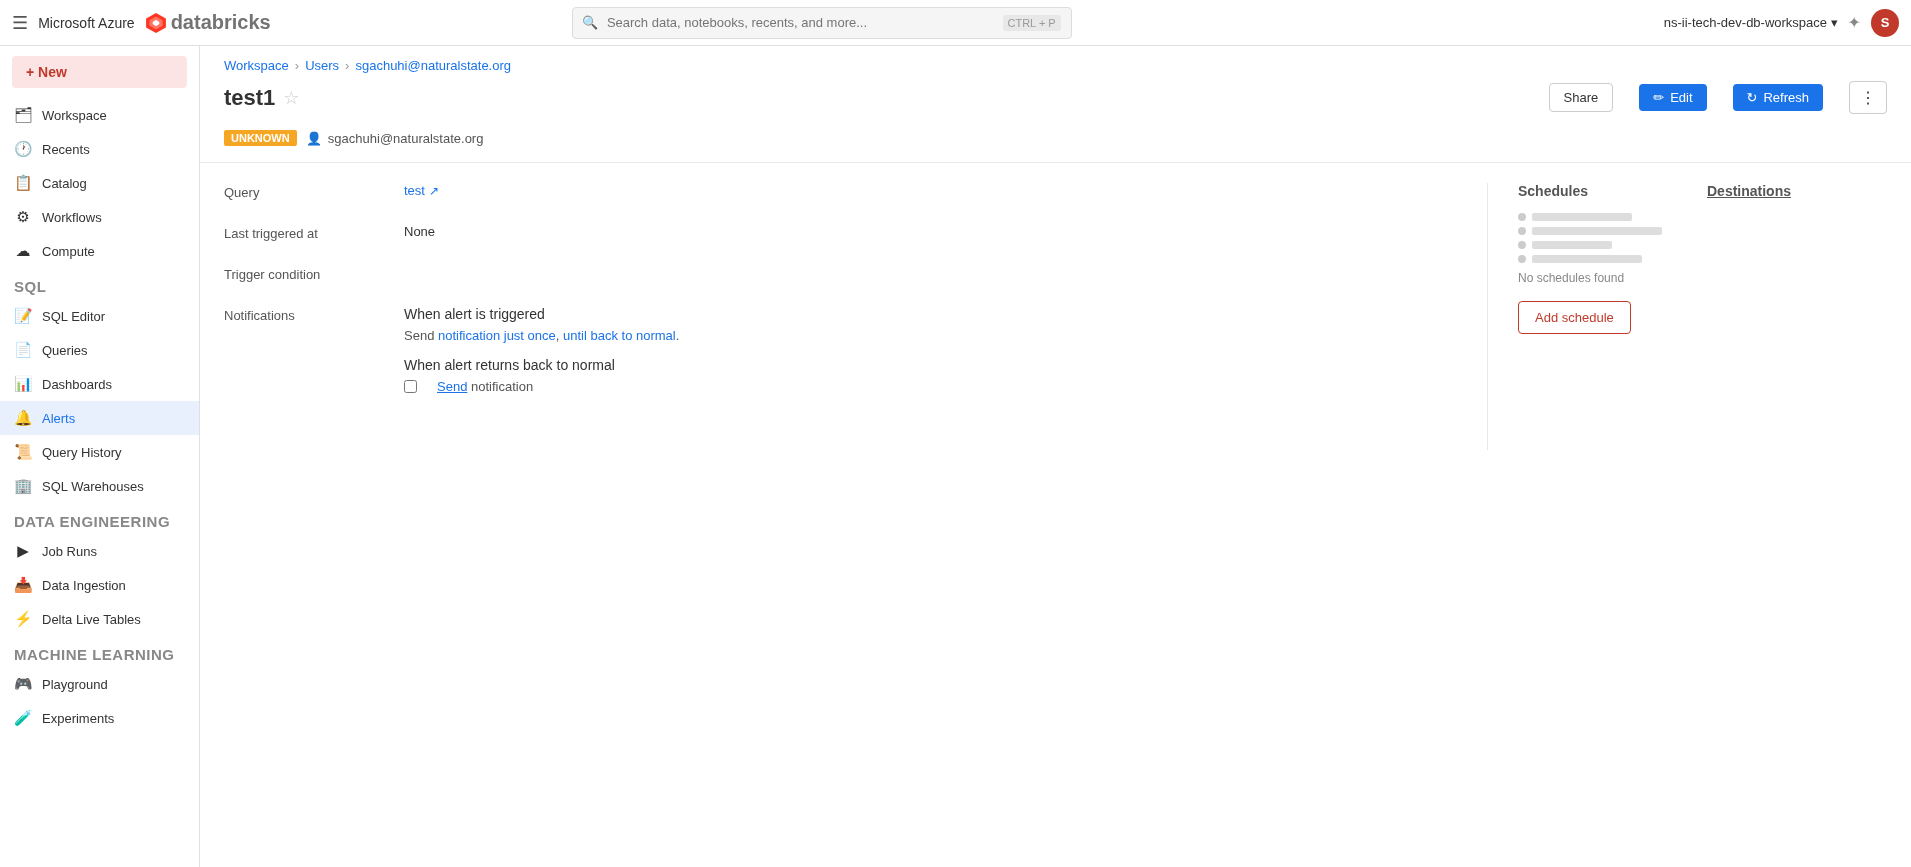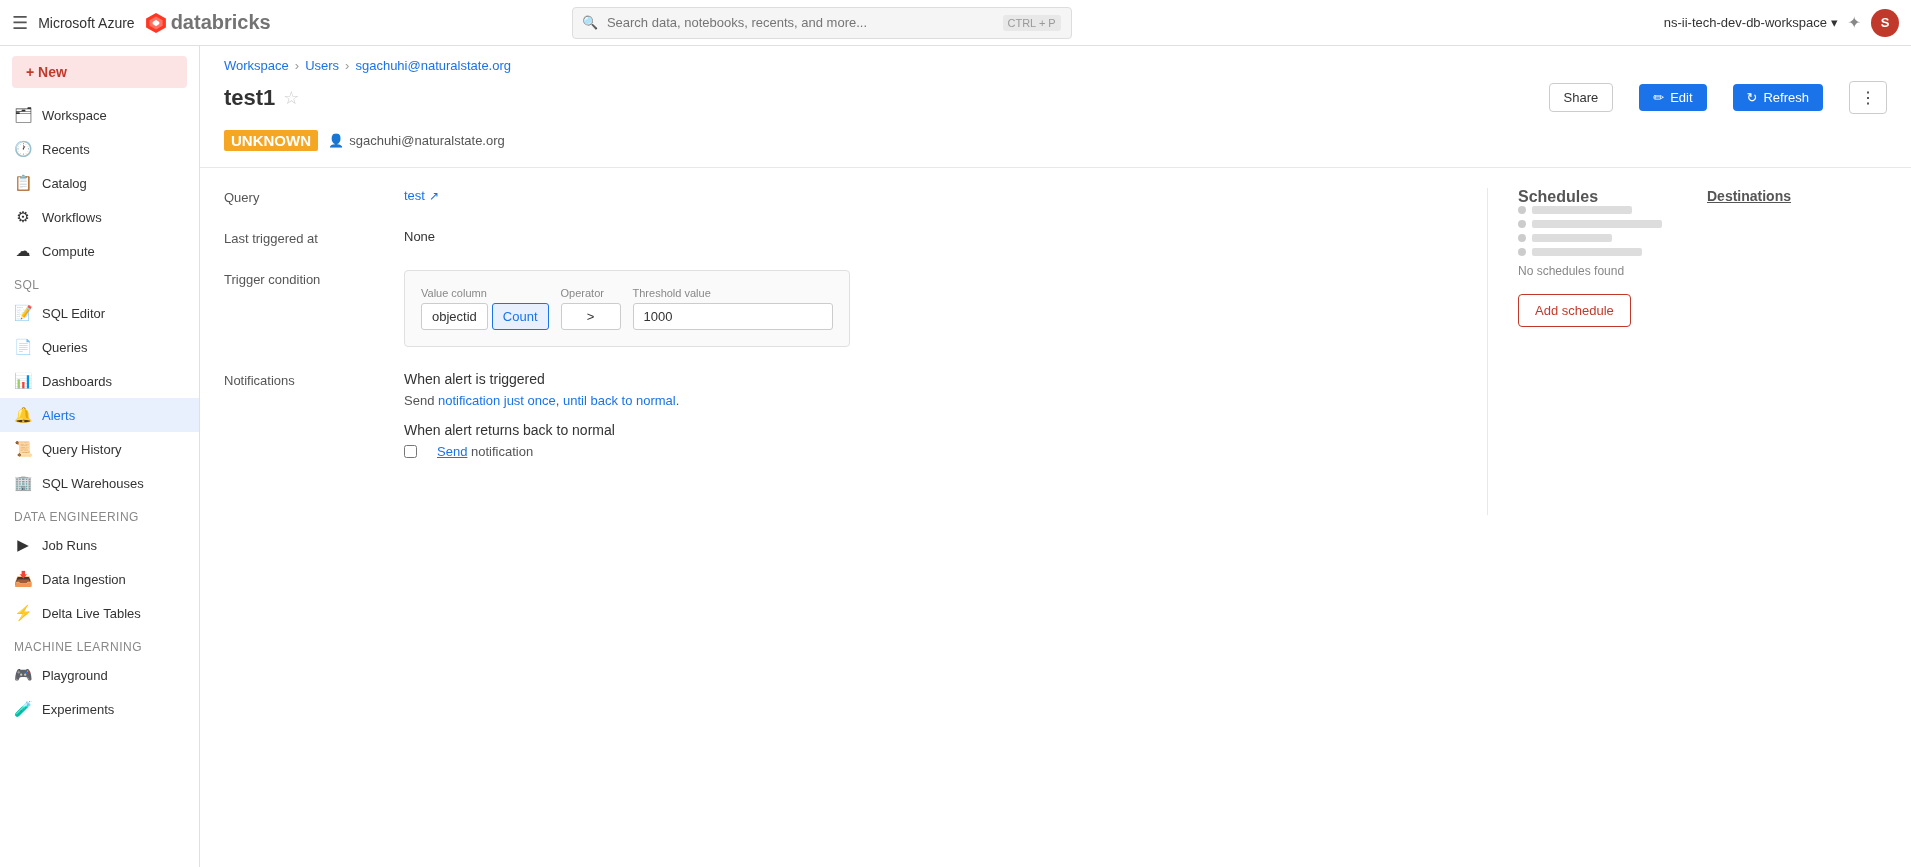--- a/index.html
+++ b/index.html
@@ -63,21 +63,21 @@
       border: none;
       border-radius: 4px;
       padding: 8px 14px;
       font-size: 14px;
       font-weight: 600;
       display: flex;
       align-items: center;
       gap: 6px;
       cursor: pointer;
     }
-    .sidebar-section-label { font-size: 12px; color: #888; padding: 10px 14px 4px; font-weight: 400; text-transform: uppercase; letter-spacing: 0.5px; }
+    .sidebar-section-label { font-size: 15px; color: #888; padding: 10px 14px 4px; font-weight: 700; text-transform: uppercase; letter-spacing: 0.5px; }
     .sidebar-item {
       display: flex;
       align-items: center;
       gap: 10px;
       padding: 8px 14px;
       cursor: pointer;
       color: #333;
       font-size: 13px;
       border-radius: 0;
     }
@@ -130,21 +130,21 @@
     }
 
     
     .status-row {
       padding: 4px 24px 16px;
       display: flex;
       align-items: center;
       gap: 10px;
     }
     .badge-unknown {
-      background: #f5a623; color: #fff; font-size: 15px; font-weight: 700;
+      background: #f5a623; color: #fff; font-size: 11px; font-weight: 700;
       padding: 2px 7px; border-radius: 2px;
     }
     .user-badge { display: flex; align-items: center; gap: 5px; color: #555; font-size: 13px; }
 
     
     .divider { border: none; border-top: 1px solid #e8e8e8; margin: 0; }
 
     
     .content-body { padding: 20px 24px; display: flex; gap: 0; }
     .content-left { flex: 1; }
@@ -189,21 +189,21 @@
     .notif-sub { font-size: 13px; color: #555; margin-bottom: 14px; }
     .notif-sub span { color: #1a73e8; }
     .notif-check-row { display: flex; align-items: center; gap: 8px; margin-bottom: 8px; }
     .notif-check-label { font-size: 13px; color: #555; margin-left: 12px; }
     .notif-check-label a { color: #1a73e8; }
 
     
     .template-value a { color: #1a73e8; }
 
     
-    .right-panel-title { font-size: 16px; color: #555; font-weight: 600; }
+    .right-panel-title { font-size: 14px; color: #555; font-weight: 600; margin-bottom: 14px; }
     .schedule-lines { display: flex; flex-direction: column; gap: 6px; margin-bottom: 8px; }
     .schedule-line { display: flex; align-items: center; gap: 6px; }
     .dot { width: 8px; height: 8px; background: #ccc; border-radius: 50%; flex-shrink: 0; }
     .line-bar { height: 8px; background: #ddd; border-radius: 2px; }
     .no-schedules-text { font-size: 12px; color: #888; margin-bottom: 16px; }
     .add-schedule-btn {
       border: 1px solid #c0392b; color: #c0392b; background: #fff;
       padding: 8px 16px; border-radius: 4px; cursor: pointer; font-size: 13px;
     }
 
@@ -372,37 +372,20 @@
           </span>
         </div>
 
         <div class="info-row">
           <span class="info-label">Last triggered at</span>
           <span class="info-value">None</span>
         </div>
 
         <div class="info-row">
           <span class="info-label">Trigger condition</span>
-          <div class="trigger-condition-box">
-            <div class="tc-group">
-              <span class="tc-label">Value column</span>
-              <div class="tc-chips">
-                <span class="tc-chip">objectid</span>
-                <span class="tc-chip active">Count</span>
-              </div>
-            </div>
-            <div class="tc-group">
-              <span class="tc-label">Operator</span>
-              <input class="tc-input" type="text" value="&gt;" style="">
-            </div>
-            <div class="tc-group">
-              <span class="tc-label">Threshold value</span>
-              <input class="threshold-input" type="text" value="1000" style="">
-            </div>
-          </div>
         </div>
 
         <div class="info-row">
           <span class="info-label">Notifications</span>
           <div class="notifications-section">
             <div class="notif-title">When alert is triggered</div>
             <div class="notif-sub">
               Send <span>notification just once</span>, 
               <span style="color:#1a73e8;">until back to normal</span>.
             </div>

